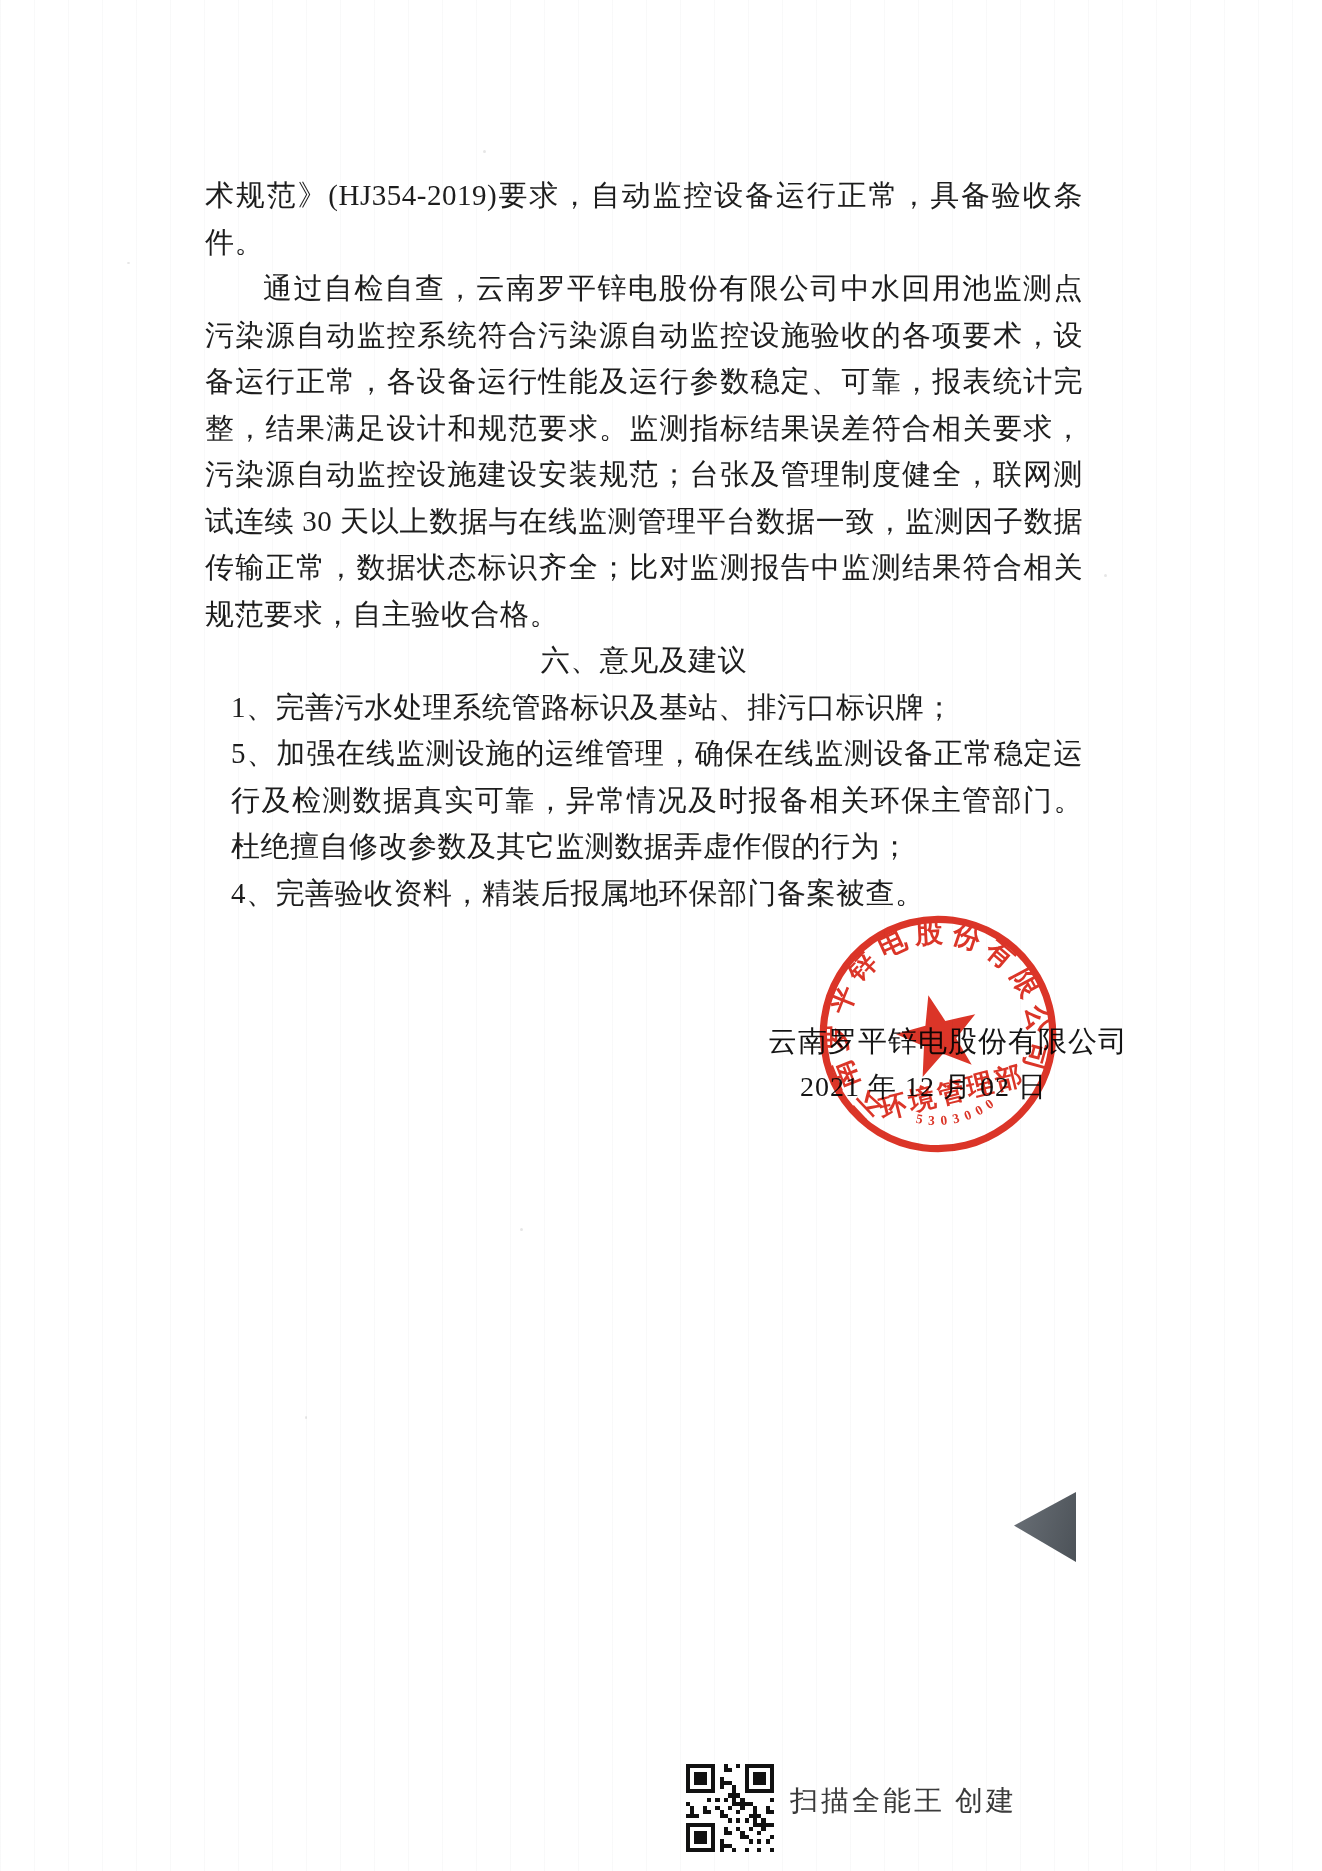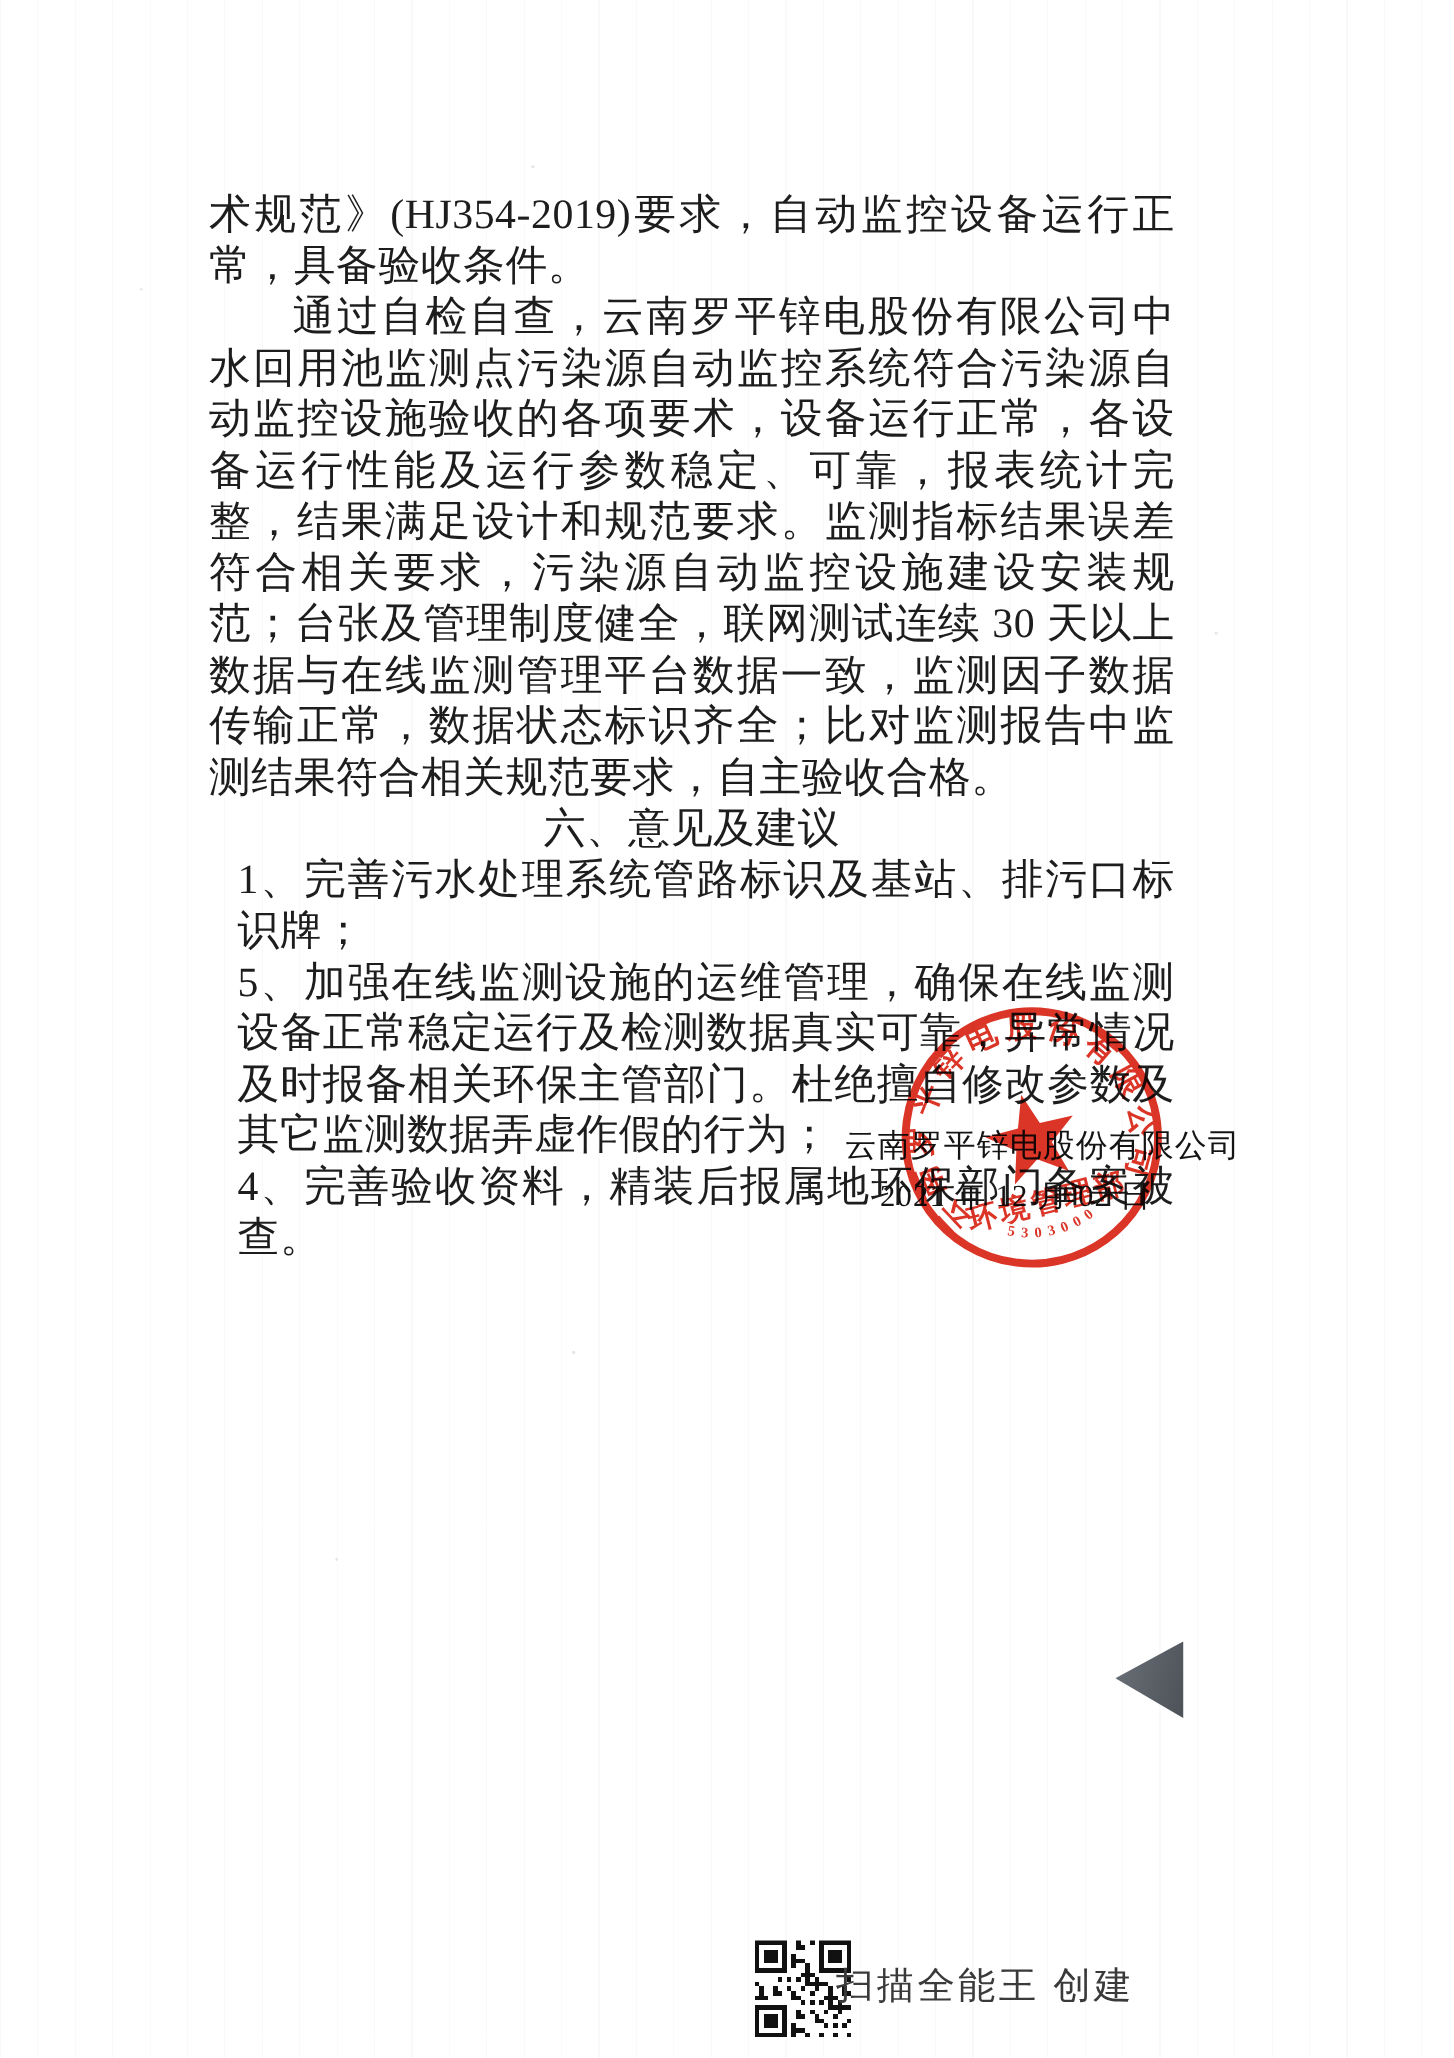--- a/index.html
+++ b/index.html
@@ -11,23 +11,23 @@
     overflow:hidden;
   }
   .page{
     position:absolute;inset:0;
     background:
       repeating-linear-gradient(90deg, rgba(110,115,125,0.045) 0 1px, rgba(0,0,0,0) 1px 34px),
       #ffffff;
   }
   
   .doc-body{
-    position:absolute;left:190px;top:172px;width:878px;
+    position:absolute;left:205px;top:172px;width:878px;
     color:#1d1d1d;
-    font-size:38px;line-height:46.5px;
+    font-size:29px;line-height:46.5px;
     text-align:justify;
     letter-spacing:0.5px;
   }
   .doc-body p{margin:0;padding:0;}
   .doc-body .indent{text-indent:2em;}
   .doc-body .heading{text-align:center;}
   .doc-body .item{text-align:justify;margin-left:26px;}
   
   .sig-company{
     position:absolute;left:768px;top:1022px;
@@ -44,23 +44,23 @@
     mix-blend-mode:multiply;
     opacity:.94;
   }
   .stamp svg{width:100%;height:100%;}
   .stamp text{font-family:"Liberation Serif","DejaVu Serif",serif;font-weight:bold;}
   
   .qr{
     position:absolute;left:686px;top:1764px;width:88px;height:88px;
   }
   .watermark{
-    position:absolute;left:760px;top:1782px;
-    font-size:34px;color:#3a3a3a;letter-spacing:3px;white-space:nowrap;
-    font-family:Liberation Sans, sans-serif;
+    position:absolute;left:790px;top:1782px;
+    font-size:28px;color:#3a3a3a;letter-spacing:3px;white-space:nowrap;
+    font-family:Liberation Serif, serif;
   }
   
   .corner-artifact{
     position:absolute;left:1014px;top:1492px;width:62px;height:70px;
     background:linear-gradient(105deg,#6a7077,#4c5258);
     clip-path:polygon(0 48%,100% 0,100% 100%);
   }
   .speck{position:absolute;background:#777;border-radius:50%;opacity:.18;}
   .speck.s1{left:483px;top:150px;width:3px;height:3px;}
   .speck.s2{left:127px;top:262px;width:3px;height:2px;}

